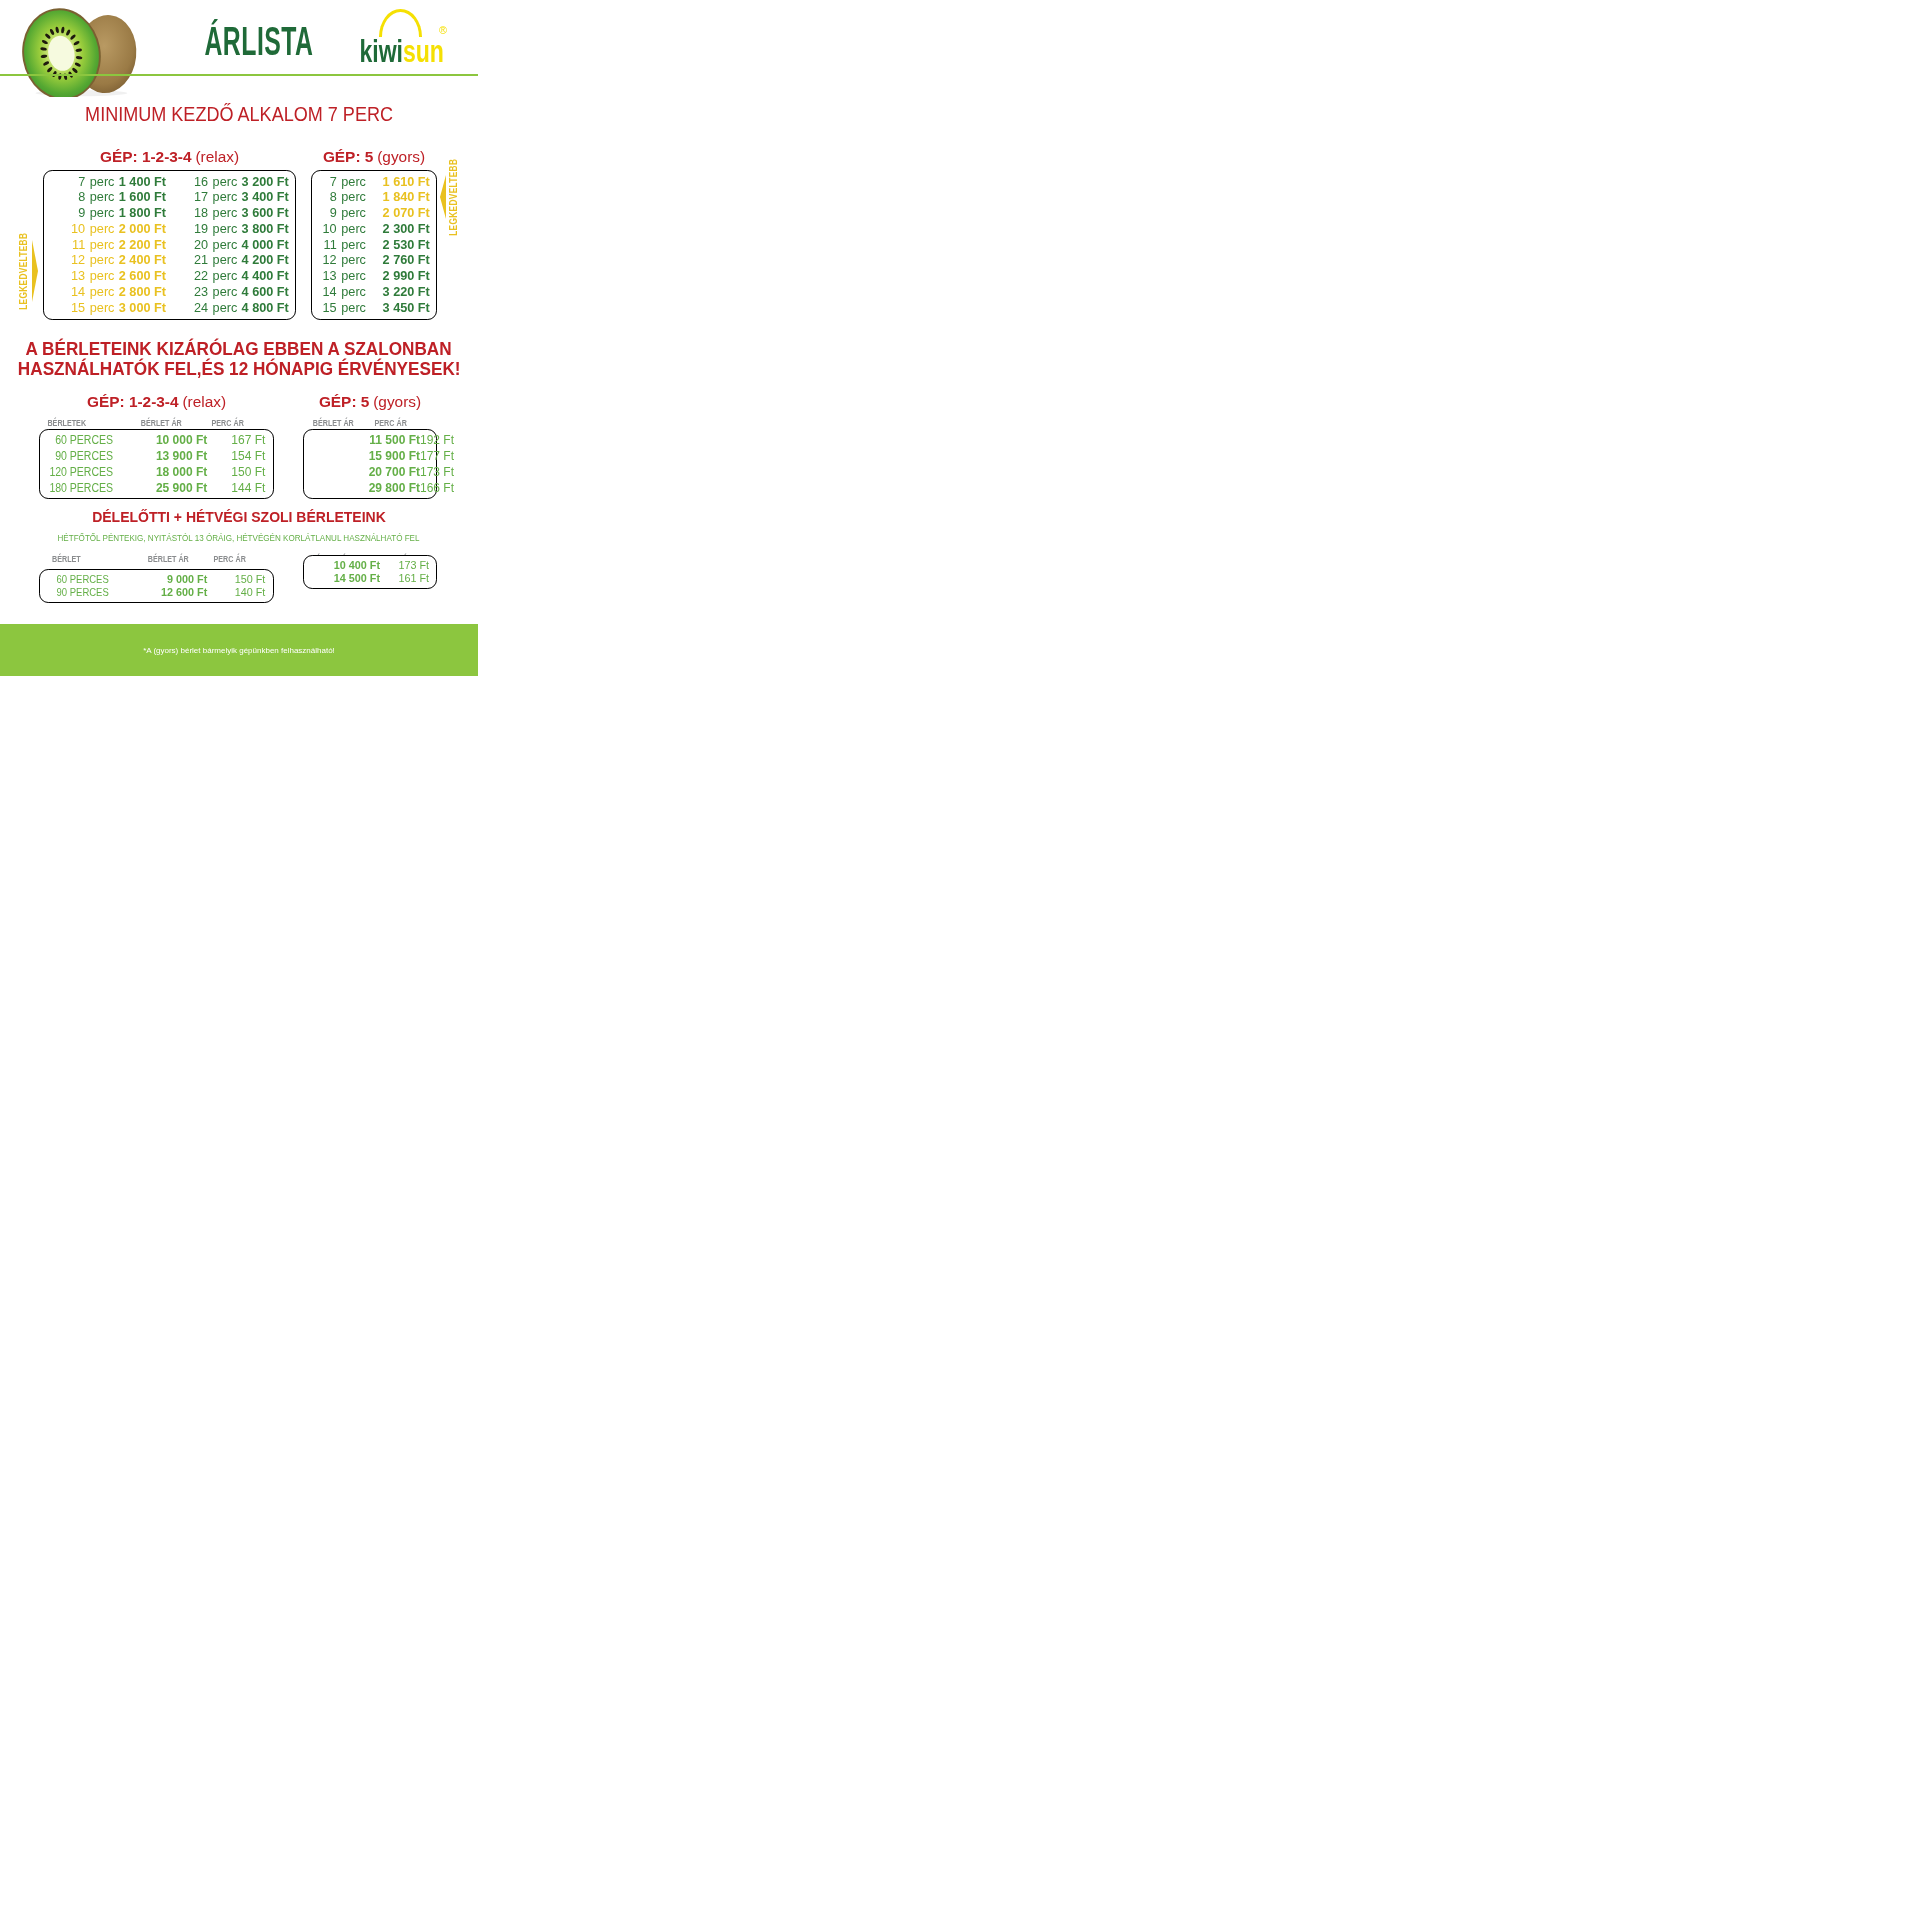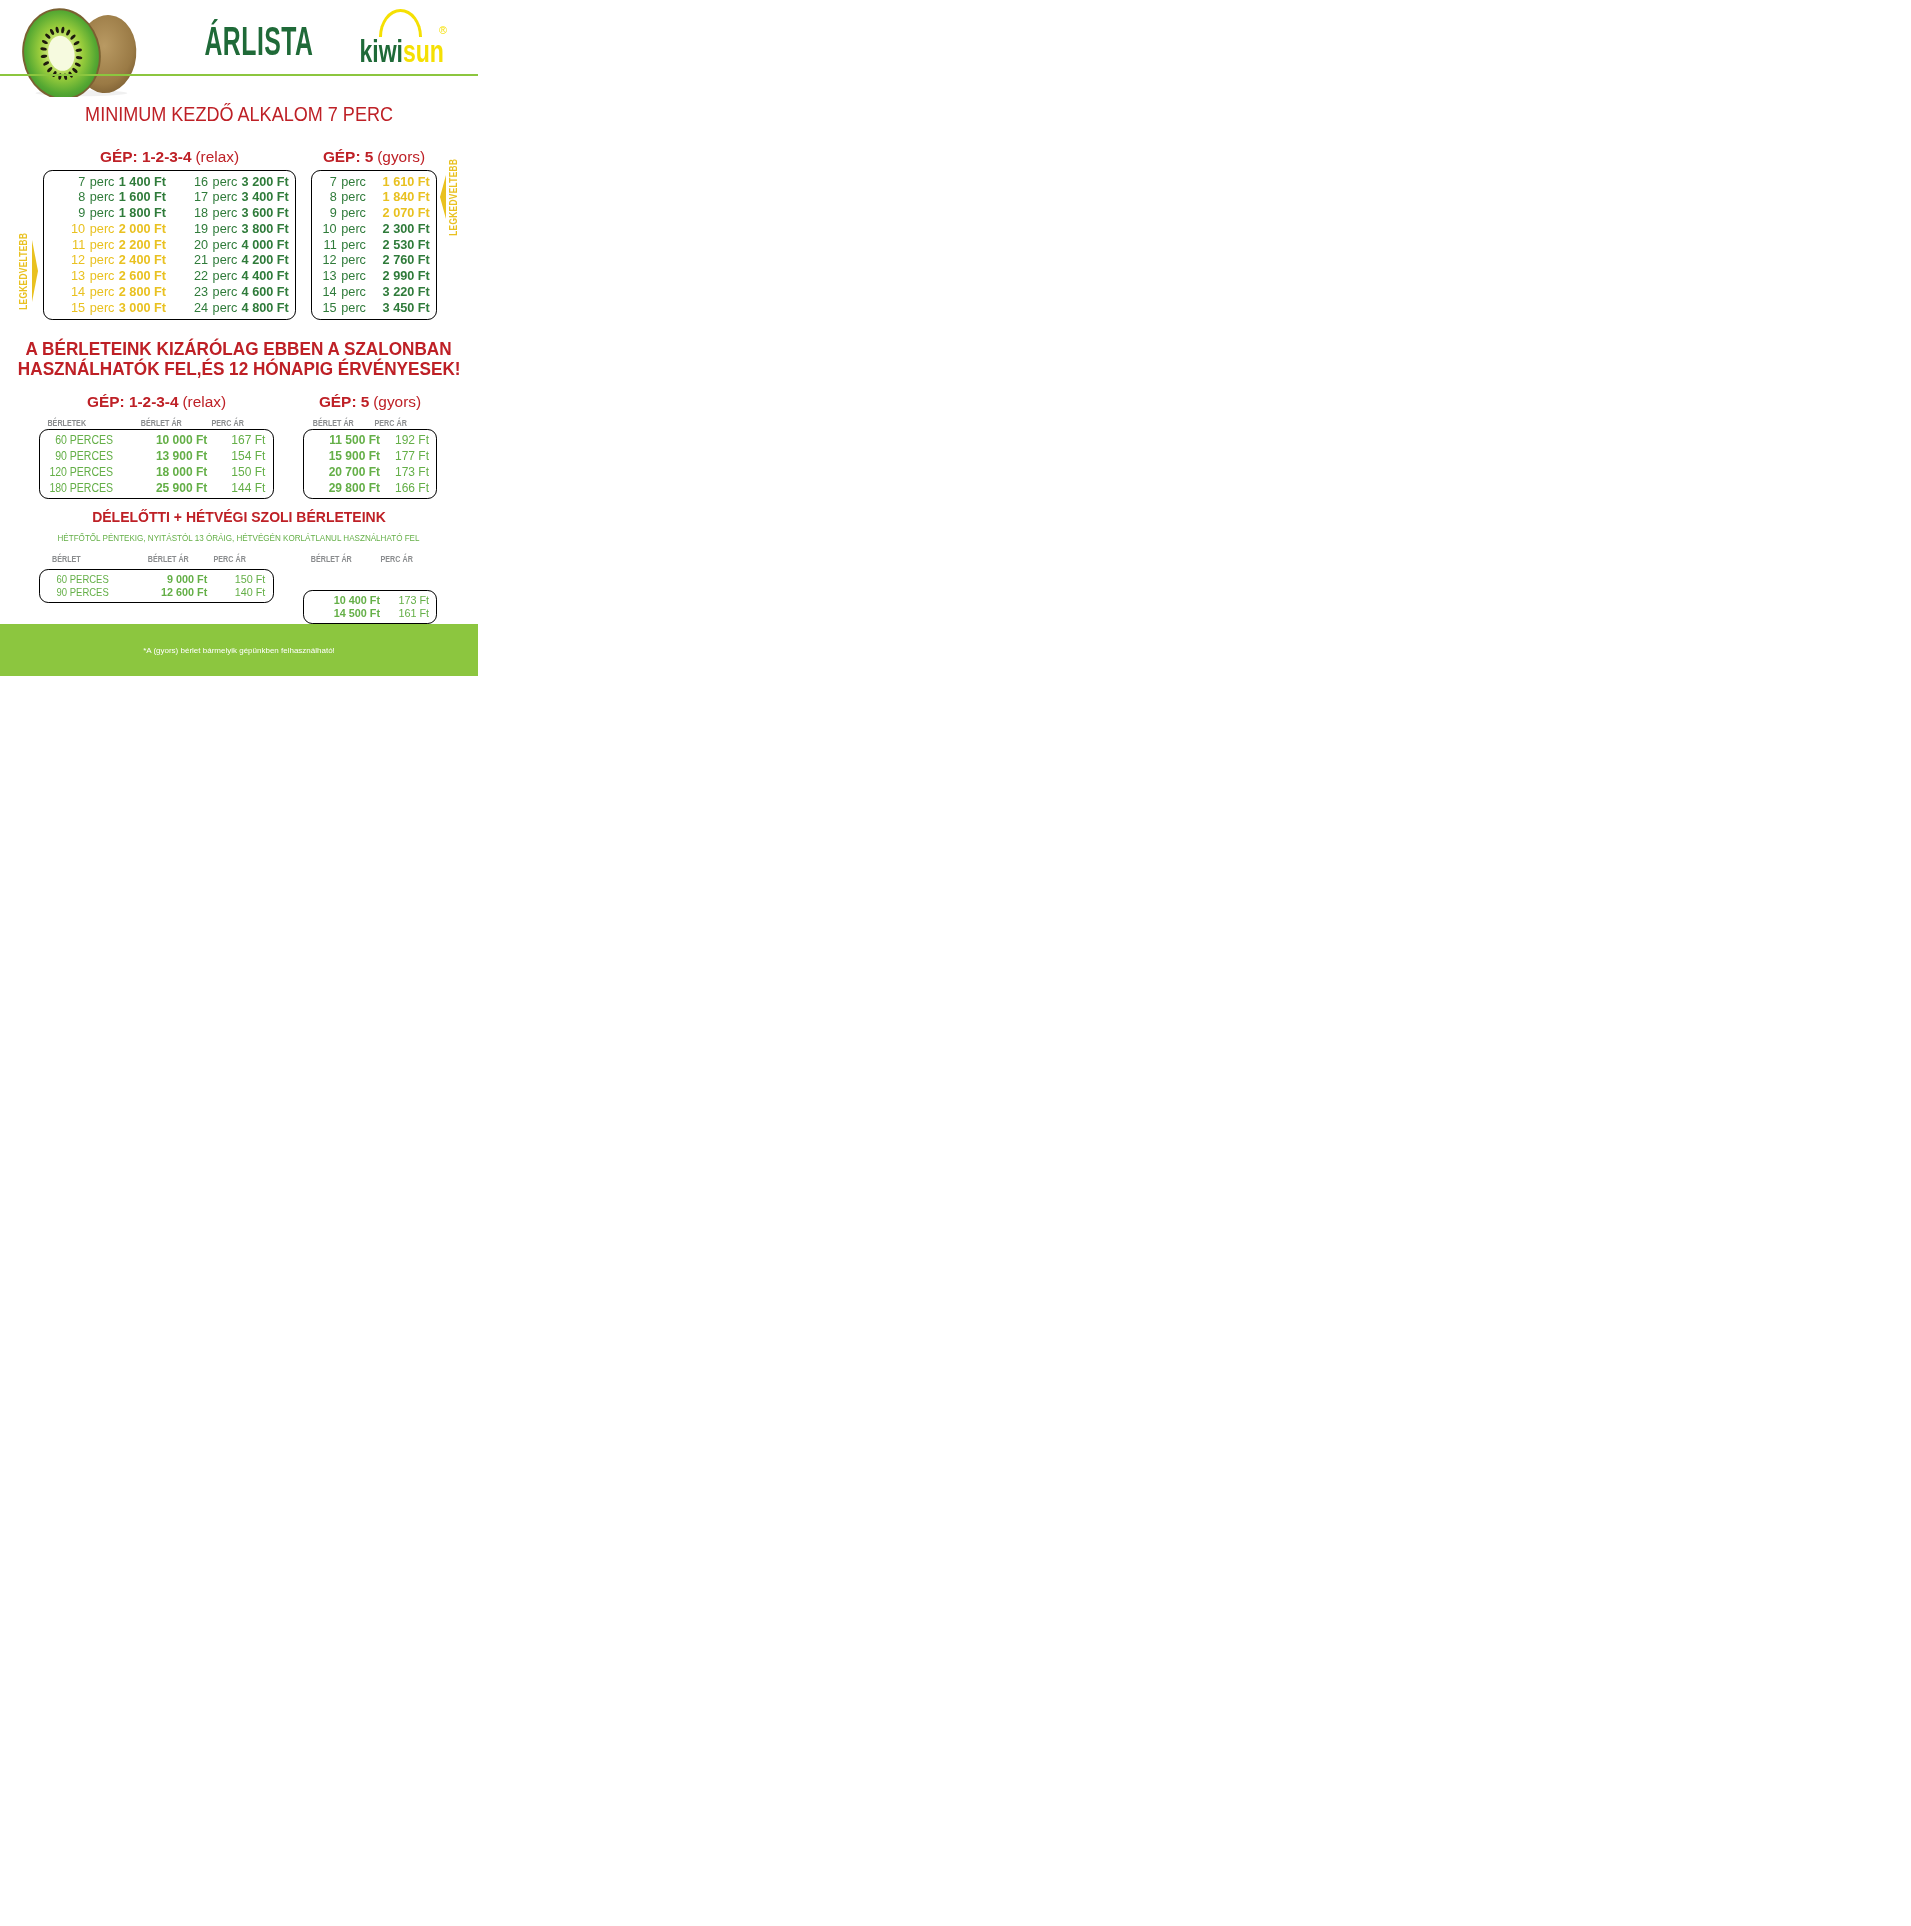--- a/index.html
+++ b/index.html
@@ -74,23 +74,23 @@
 
   .gray-h{position:absolute;width:73px;text-align:left;color:var(--gray);
           font-size:9.2px;line-height:10px;font-weight:bold;white-space:nowrap;}
   .gray-h .cond{transform:scaleX(0.78);}
   #gh1{left:42px;top:418px;} #gh2{left:135px;top:418px;} #gh3{left:207px;top:418px;}
   #gh4{left:307px;top:418px;} #gh5{left:370px;top:418px;}
   #gh6{left:48px;top:554px;} #gh7{left:142px;top:554px;} #gh8{left:209px;top:554px;}
   #gh9{left:305px;top:554px;} #gh10{left:376px;top:554px;}
 
   #box3{left:39px;top:429px;width:235px;height:70px;}
-  #box4{left:303px;top:429px;width:134px;height:70px;}
+  #box4{left:303px;top:429px;width:134px;height:70px;padding-left:40px;}
   #box5{left:39px;top:569px;width:235px;height:34px;}
-  #box6{left:303px;top:590px;width:134px;height:34px;}
+  #box6{left:303px;top:555px;width:134px;height:34px;}
   .pcol{height:100%;display:flex;flex-direction:column;justify-content:space-around;padding:2.3px 0;box-sizing:border-box;}
   .prow{display:flex;align-items:baseline;font-size:12px;line-height:1;color:var(--lgreen);padding:0 7.7px;}
   .plabel{flex:0 0 73px;display:flex;align-items:baseline;transform:scaleX(0.88);transform-origin:0 50%;white-space:nowrap;}
   .pqty{flex:0 0 21.6px;text-align:right;}
   .punit{margin-left:3.1px;}
   .pprice{flex:1;text-align:right;font-weight:bold;white-space:nowrap;}
   .pmin{flex:0 0 58px;text-align:right;white-space:nowrap;}
   #box4 .prow,#box6 .prow{padding:0 7px;}
   #box4 .pprice,#box6 .pprice{flex:0 0 69px;text-align:right;}
   #box4 .pmin,#box6 .pmin{flex:1;}

